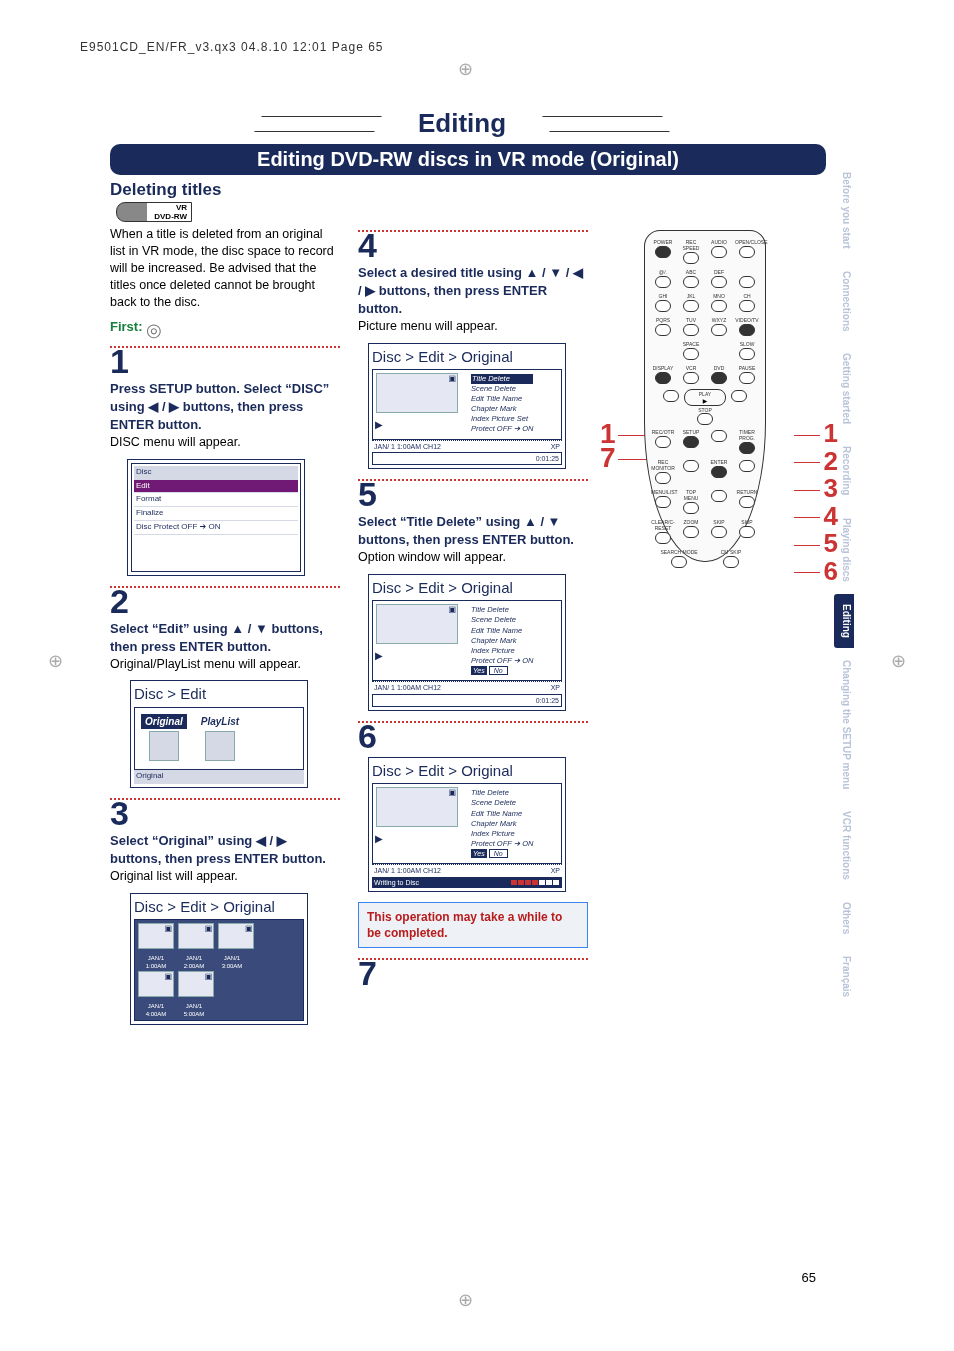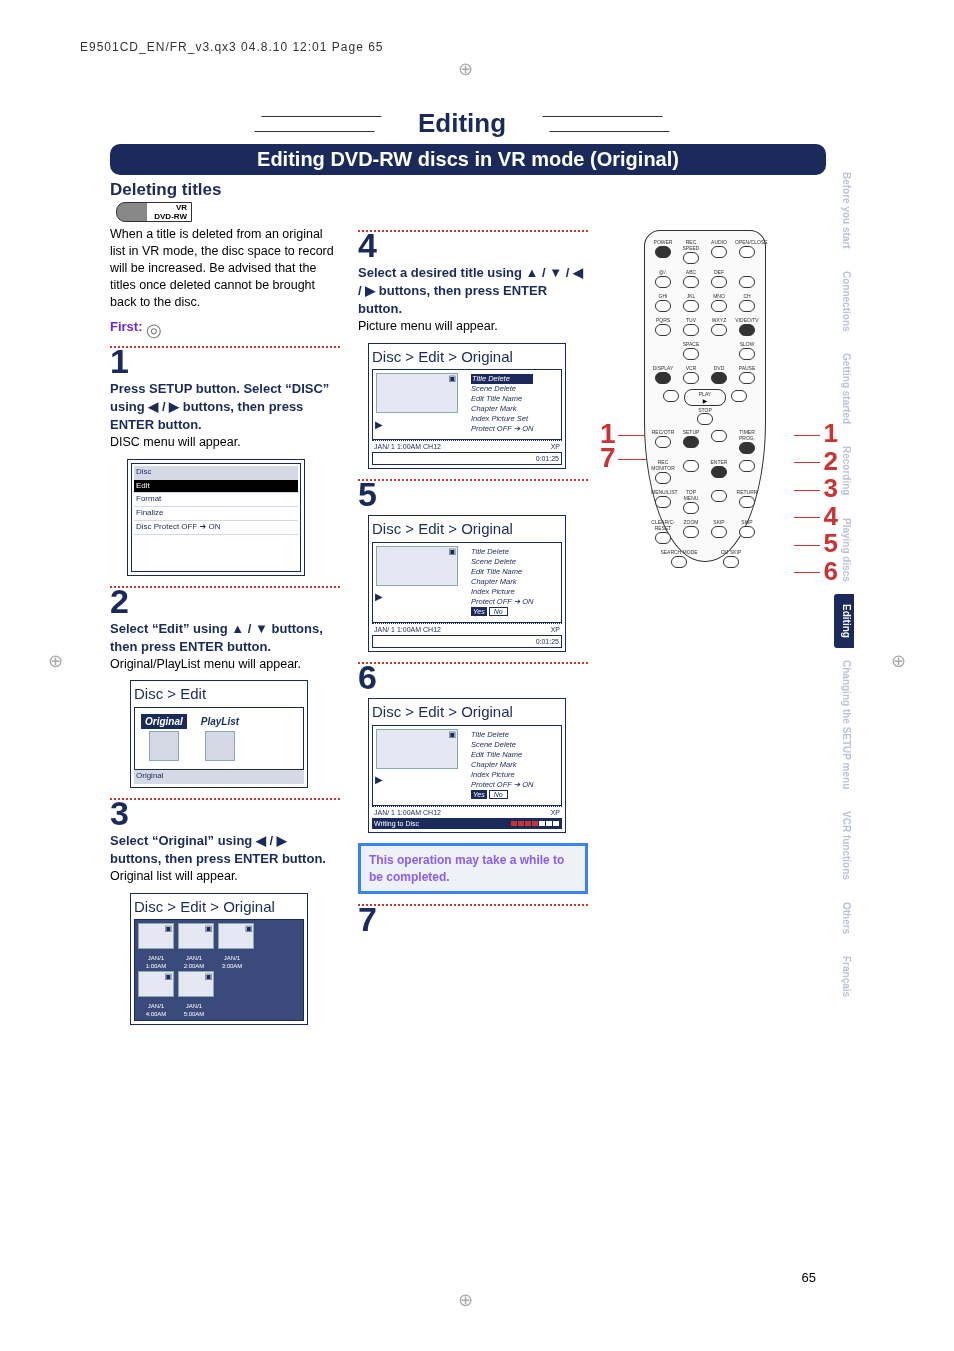--- a/index.html
+++ b/index.html
@@ -106,56 +106,56 @@
     position: absolute;
     top: 224px;
     left: 110px;
     width: 480px;
     display: flex;
     gap: 18px;
   }
   .col { width: 230px; font-size: 12.5px; line-height: 1.35; }
 
   .col p { margin: 2px 0 8px 0; }
-  .first-label { font-weight: bold; color: #6d28d9; font-size: 13px; }
+  .first-label { font-weight: bold; color: #15803d; font-size: 13px; }
   .disc-icon { display:inline-block; width:26px; height:20px; vertical-align:middle; }
   .disc-icon::after{ content:"◎"; font-size:18px; color:#777; }
 
   .dots {
     border: none;
     border-top: 2px dotted #c33;
     margin: 6px 0 0 0;
   }
   .stepnum { color: #1a2a5a; font-size: 34px; font-weight: bold; margin: -4px 0 0 0; line-height: 1; }
   .step-head { font-weight: bold; color: #1a2a5a; font-size: 13px; }
 
   
   .menu-box { border: 1px solid #1a2a5a; padding: 3px; font-size: 8px; color:#1a2a5a; margin:4px 0 10px 0; background:#fff;}
   .menu-title { color:#1a2a5a; font-size:15px; margin-bottom:2px; }
   .menu-inner { border:1px solid #1a2a5a; padding:2px; }
   .menu-row { padding:1px 2px; border-bottom:1px solid #d5d9e6; }
-  .menu-row.sel { background:#000000; color:#fff; }
+  .menu-row.sel { background:#701a75; color:#fff; }
   .menu-status { display:flex; justify-content:space-between; padding:1px 2px; border-top:1px dotted #1a2a5a; font-size:7px;}
   .thumb { display:inline-block; width:34px; height:24px; background:#e5e8f2; border:1px solid #8aa; margin:1px; position:relative;}
   .thumb::after{content:"▣"; position:absolute; right:1px; top:0; font-size:8px; color:#1a2a5a;}
   .thumblabel{font-size:6px; display:block; text-align:center;}
   .play-tri{ color:#1a2a5a; font-size:10px; }
   .side-options{ display:inline-block; vertical-align:top; margin-left:4px; font-size:7.5px; padding:2px; }
   .side-options div{ white-space:nowrap;font-style:italic; }
   .side-options .hl{ background:#1a2a5a; color:#fff; padding:0 1px; }
   .yesno span{ border:1px solid #1a2a5a; padding:0 4px; font-size:7px; margin-right:2px;}
   .yesno .hl{ background:#1a2a5a; color:#fff;}
   .progress{ background:#1a2a5a; color:#fff; font-size:7px; padding:1px 2px; display:flex; justify-content:space-between; align-items:center;}
   .progress .bar span{ display:inline-block; width:6px; height:5px; background:#c33; margin-right:1px;}
   .progress .bar span.off{ background:#fff; }
 
   .note {
-    border: 3px solid #3b82f6;
+    border: 1px solid #3b82f6;
     background: #eef2f7;
-    color: #8b5cf6;
+    color: #b91c1c;
     font-weight: bold;
     font-size: 12px;
     padding: 6px 8px;
     margin: 6px 0 10px 0;
   }
 
   
   .remote-wrap {
     position: absolute;
     top: 230px;
@@ -334,20 +334,22 @@
           <span>JAN/ 1  1:00AM  CH12</span>
           <span>XP</span>
         </div>
         <div class="menu-status" style="justify-content:flex-end; border:1px solid #1a2a5a;">
             <span>0:01:25</span>
           </div>
       </div>
 
       <hr class="dots">
       <div class="stepnum">5</div>
+      <p><span class="step-head">Select “Title Delete” using ▲ / ▼ buttons, then press ENTER button.</span><br>
+         <span>Option window will appear.</span></p>
 
       <div class="menu-box" style="width:190px; margin-left:10px;">
         <div class="menu-title">Disc &gt; Edit &gt; Original</div>
         <div class="menu-inner" style="display:flex;">
           <div style="width:90px;">
             <span class="thumb" style="width:80px;height:38px;"></span>
             <div class="play-tri">▶</div>
           </div>
           <div class="side-options">
             <div>Title Delete</div>

